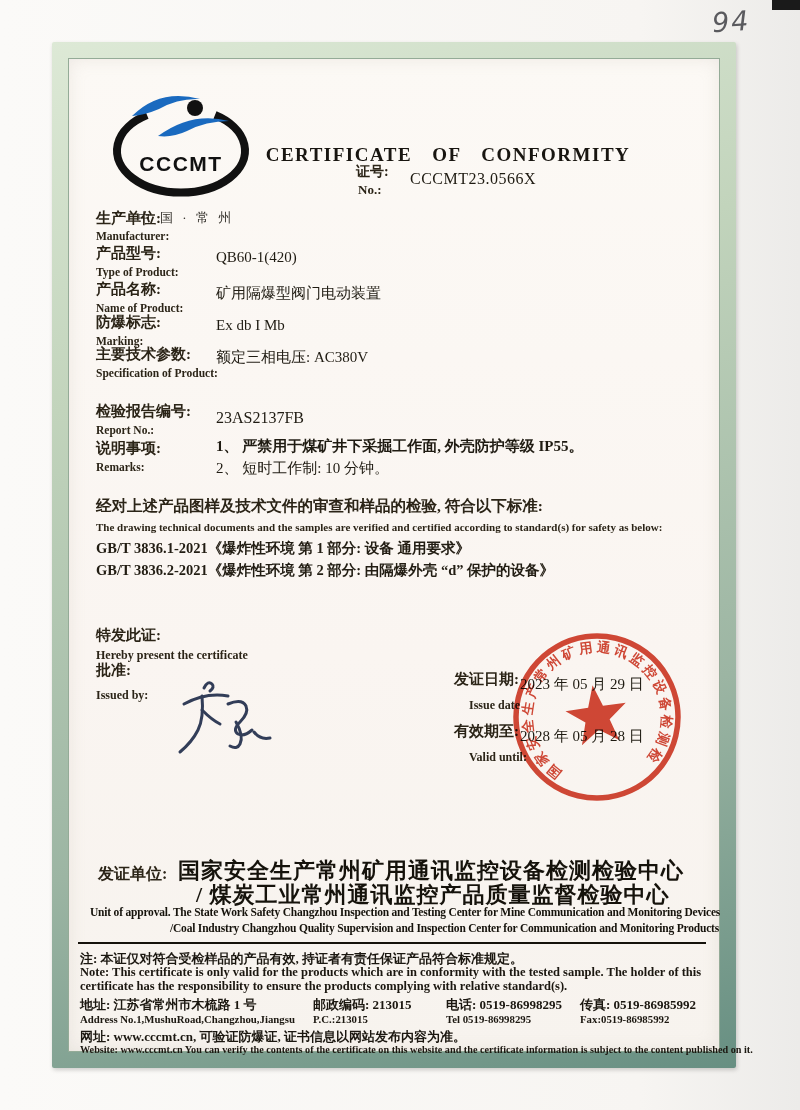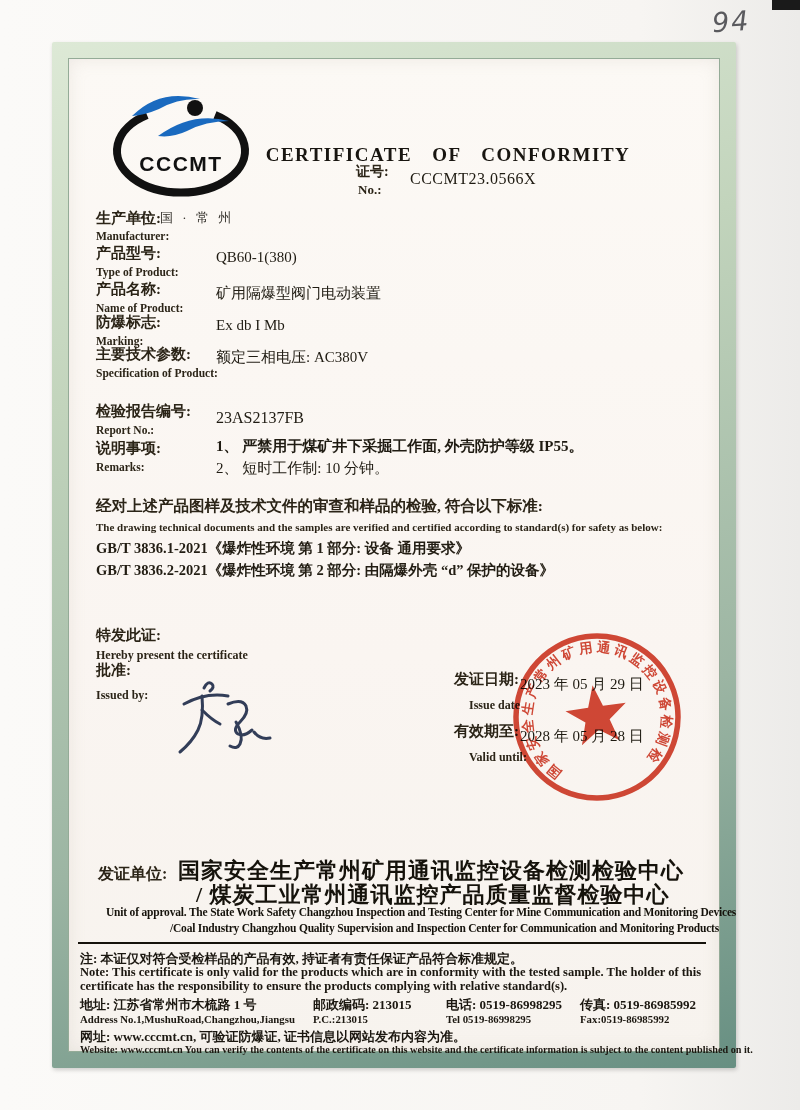--- a/index.html
+++ b/index.html
@@ -71,21 +71,21 @@
 
     <div class="abs lblzh" style="left:288px;top:105px;font-size:14px;">证号:</div>
     <div class="abs lblen" style="left:290px;top:124px;font-size:13px;">No.:</div>
     <div class="abs val" style="left:342px;top:112px;font-size:16px;letter-spacing:.5px;">CCCMT23.0566X</div>
 
     <div class="abs lblzh" style="left:28px;top:151px;">生产单位:</div>
     <div class="abs lblen" style="left:28px;top:172px;">Manufacturer:</div>
 
     <div class="abs lblzh" style="left:28px;top:186px;">产品型号:</div>
     <div class="abs lblen" style="left:28px;top:208px;">Type of Product:</div>
-    <div class="abs val" style="left:148px;top:191px;">QB60-1(380)</div>
+    <div class="abs val" style="left:148px;top:191px;">QB60-1(420)</div>
 
     <div class="abs lblzh" style="left:28px;top:222px;">产品名称:</div>
     <div class="abs lblen" style="left:28px;top:244px;">Name of Product:</div>
     <div class="abs val" style="left:148px;top:226px;">矿用隔爆型阀门电动装置</div>
 
     <div class="abs lblzh" style="left:28px;top:255px;">防爆标志:</div>
     <div class="abs lblen" style="left:28px;top:277px;">Marking:</div>
     <div class="abs val" style="left:148px;top:259px;">Ex db I Mb</div>
 
     <div class="abs lblzh" style="left:28px;top:287px;">主要技术参数:</div>
@@ -137,21 +137,21 @@
       <circle cx="89" cy="89" r="81" fill="none" stroke="#cf3a27" stroke-width="5.5"></circle>
       <polygon fill="#cf3a27" points="89,57 96.5,78.6 119.4,79 101.2,92.9 107.8,114.8 89,101.8 70.2,114.8 76.8,92.9 58.6,79 81.5,78.6"></polygon>
       <text font-size="13.5" font-weight="bold" fill="#cf3a27" letter-spacing="3.2" font-family="Liberation Serif, serif">
         <textPath href="#ringpath">国家安全生产常州矿用通讯监控设备检测检验中心</textPath>
       </text>
     </svg>
 
     <div class="abs lblzh" style="left:30px;top:806px;font-size:16px;">发证单位:</div>
     <div class="abs big-unit" style="left:110px;top:798px;">国家安全生产常州矿用通讯监控设备检测检验中心</div>
     <div class="abs big-unit" style="left:128px;top:822px;">/ 煤炭工业常州通讯监控产品质量监督检验中心</div>
-    <div class="abs unit-en" style="left:22px;top:848px;margin-left:16px;">
+    <div class="abs unit-en" style="left:22px;top:848px;">
       <span>Unit of approval.</span>
       <span>The State Work Safety Changzhou Inspection and Testing Center for Mine Communication and Monitoring Devices</span>
     </div>
     <div class="abs unit-en" style="left:102px;top:864px;">/Coal Industry Changzhou Quality Supervision and Inspection Center for Communication and Monitoring Products</div>
 
     <div class="abs divider"></div>
 
     <div class="abs foot" style="left:12px;top:892px;">注: 本证仅对符合受检样品的产品有效, 持证者有责任保证产品符合标准规定。</div>
     <div class="abs foot-en" style="left:12px;top:907px;width:628px;white-space:normal;line-height:1.15;font-size:12.5px;">Note: This certificate is only valid for the products which are in conformity with the tested sample. The holder of this certificate has the responsibility to ensure the products complying with relative standard(s).</div>
 

